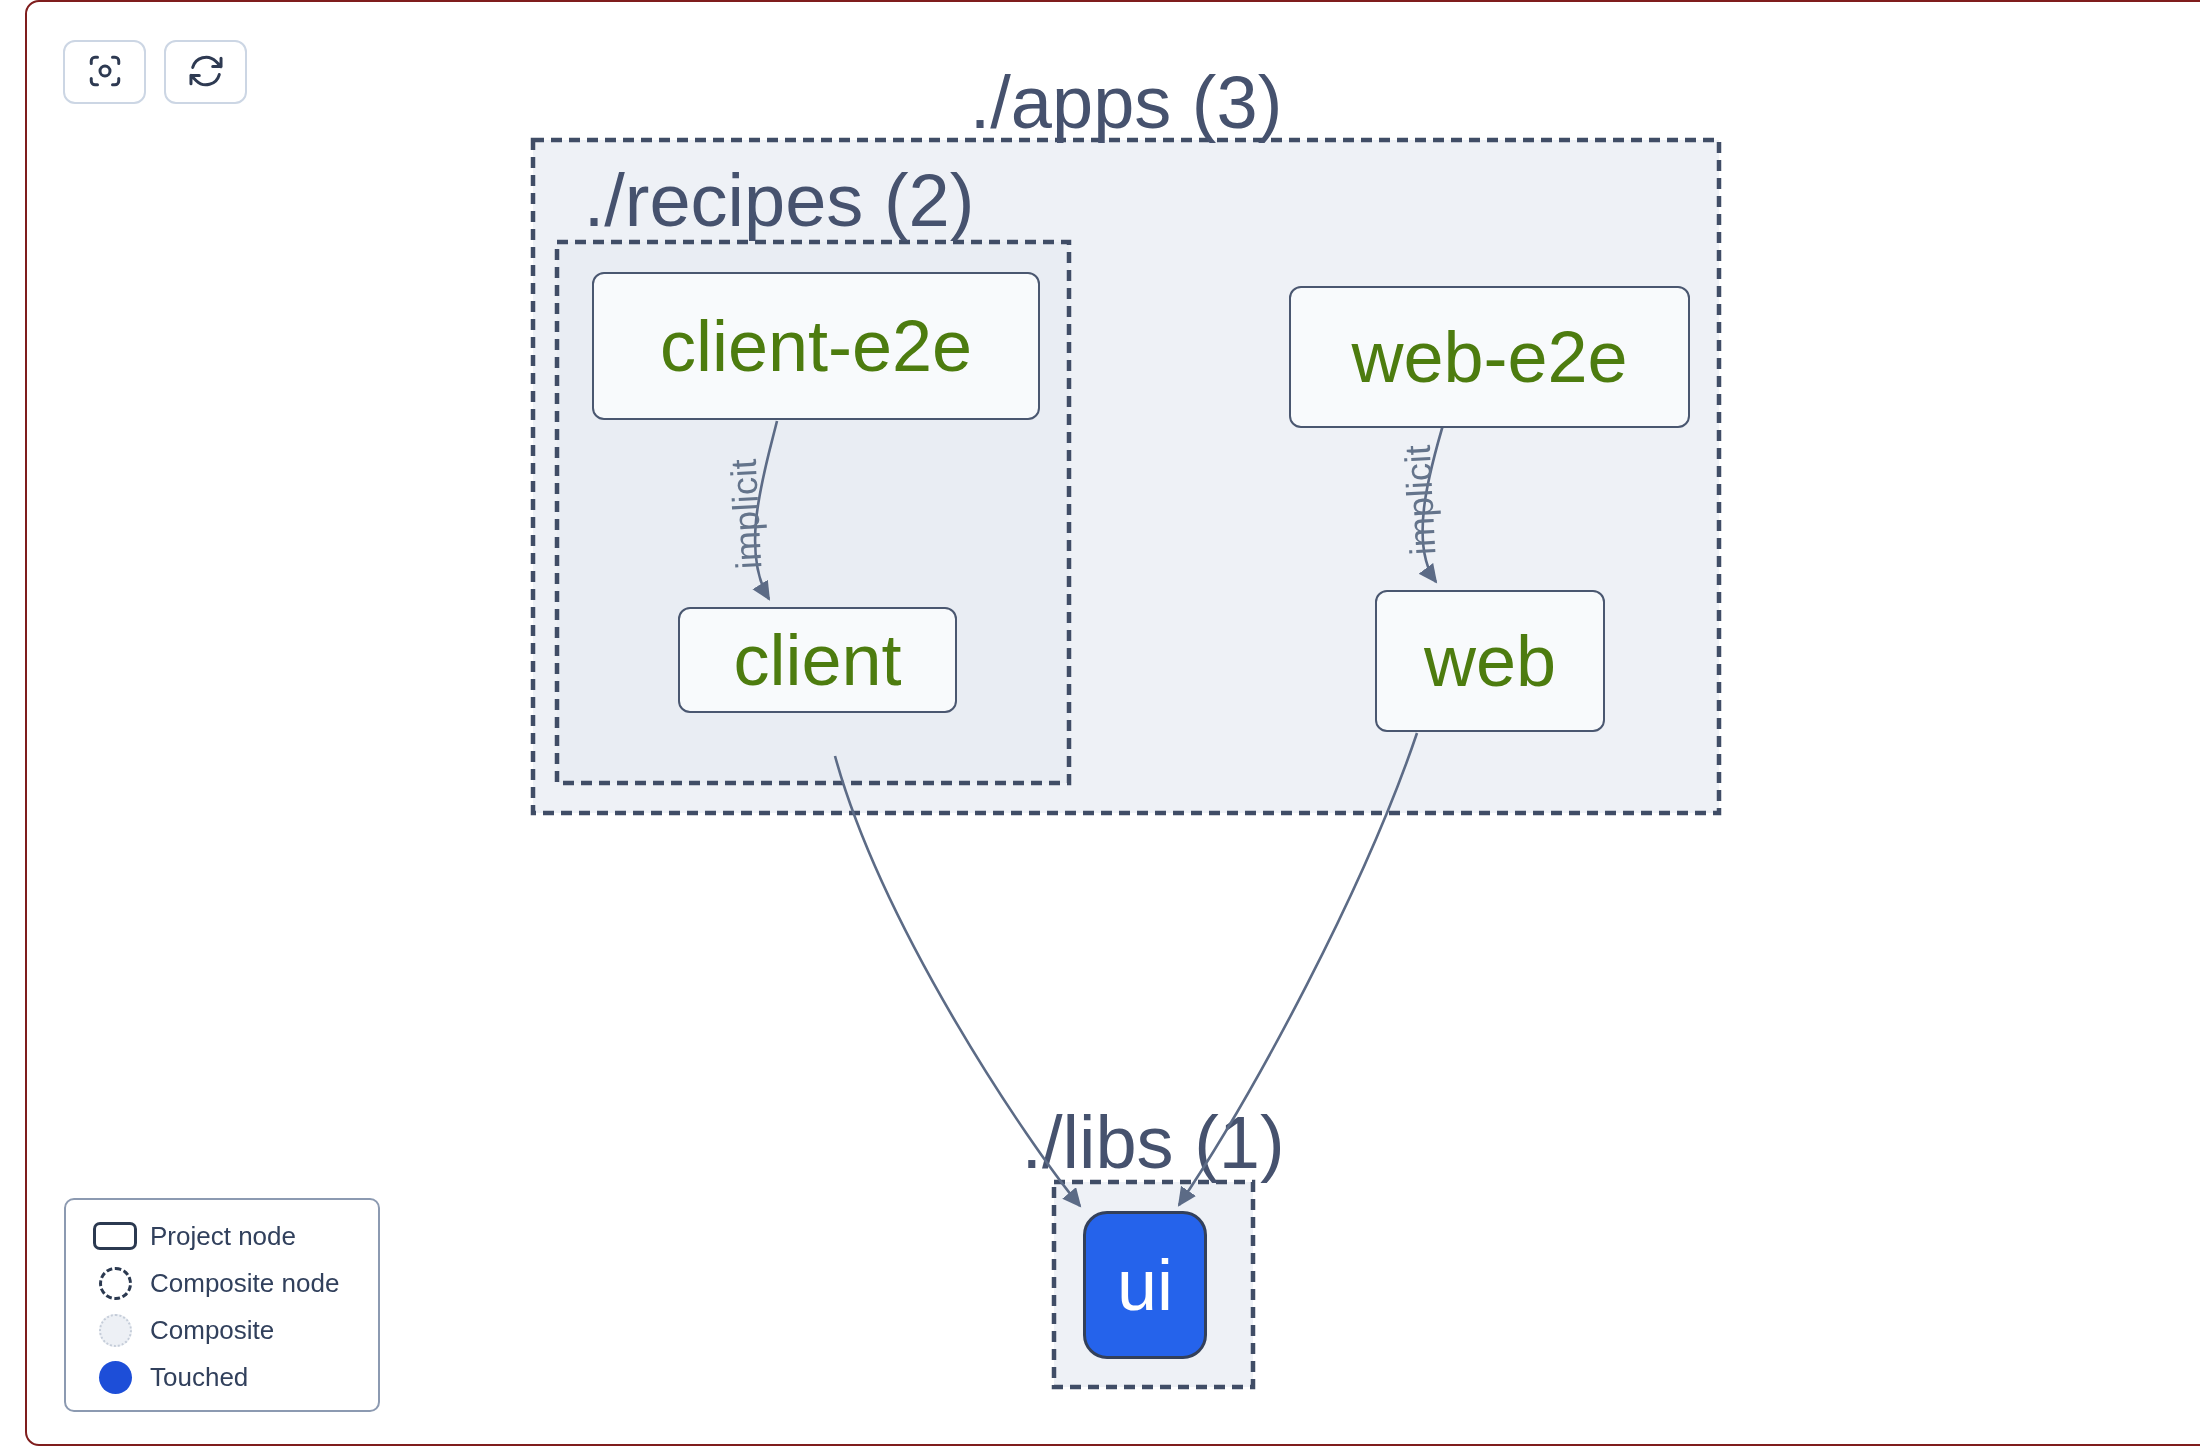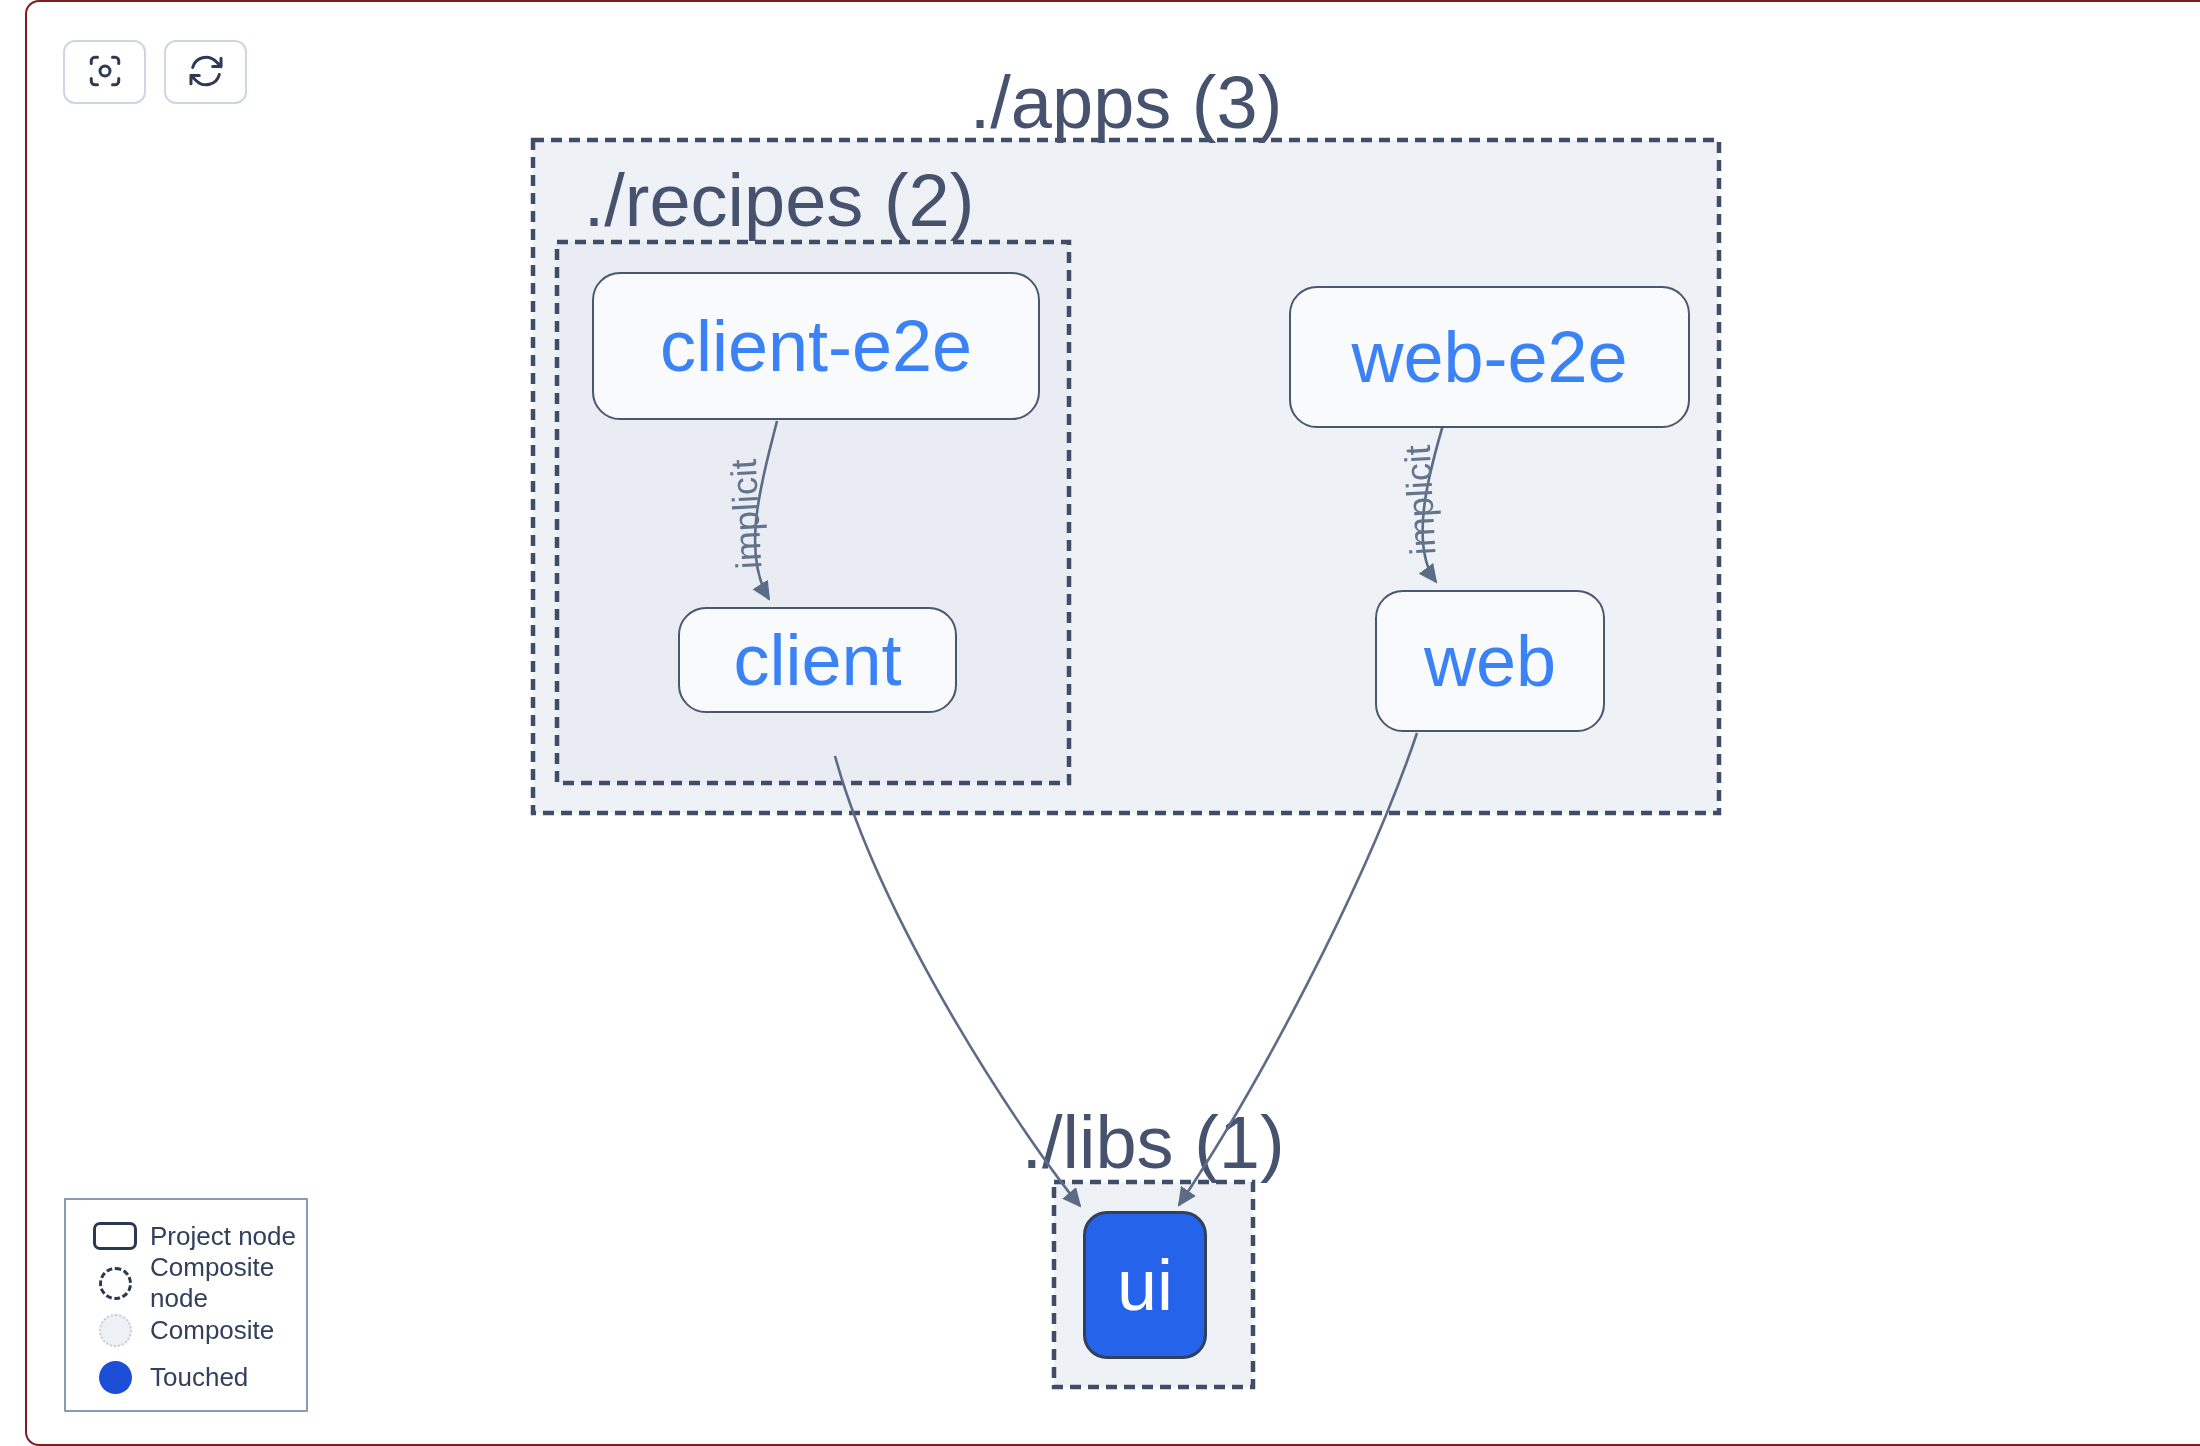--- a/index.html
+++ b/index.html
@@ -9,45 +9,45 @@
     box-sizing:border-box;border:2px solid #7f1d1d;border-radius:14px;margin-left:25px;
   }
   
   #graph-svg{position:absolute;left:0;top:0;width:2200px;height:1446px;}
   .grp{stroke:#404d66;stroke-width:4.5;stroke-dasharray:11 7;}
   .glabel{font:400 74px "Liberation Sans",sans-serif;fill:#46526e;text-anchor:middle;}
   .edge{fill:none;stroke:#5c6b86;stroke-width:2.6;}
   .elabel{font:400 36px "Liberation Sans",sans-serif;fill:#64748b;text-anchor:middle;dominant-baseline:middle;}
   
   .node{
-    position:absolute;background:#f8fafc;border:2.5px solid #4a5770;border-radius:28px;
+    position:absolute;background:#f8fafc;border:2.5px solid #4a5770;border-radius:12px;
     display:flex;align-items:center;justify-content:center;
-    font-size:72px;color:#3b82f6;cursor:pointer;box-sizing:border-box;
+    font-size:72px;color:#4d7c0f;cursor:pointer;box-sizing:border-box;
   }
   #node-client-e2e{left:565px;top:270px;width:448px;height:148px;}
   #node-web-e2e{left:1262px;top:284px;width:401px;height:142px;}
   #node-client{left:651px;top:605px;width:279px;height:106px;}
   #node-web{left:1348px;top:588px;width:230px;height:142px;}
   #node-ui{
     left:1056px;top:1209px;width:124px;height:148px;
     background:#2563eb;color:#ffffff;border:3px solid #33405a;border-radius:24px;
   }
   
   .tbtn{
     position:absolute;top:38px;width:83px;height:64px;background:#ffffff;
     border:2px solid #ccd6e4;border-radius:12px;display:flex;align-items:center;justify-content:center;
     cursor:pointer;box-sizing:border-box;padding:0;
   }
   #btn-focus{left:36px;}
   #btn-refresh{left:137px;}
   .tbtn svg{width:40px;height:40px;stroke:#2e3a52;fill:none;stroke-width:1.8;stroke-linecap:round;stroke-linejoin:round;}
   
   #legend{
-    position:absolute;left:37px;top:1196px;width:244px;height:214px;background:#ffffff;
-    border:2px solid #8c9ab1;border-radius:1px;box-sizing:border-box;
+    position:absolute;left:37px;top:1196px;width:316px;height:214px;background:#ffffff;
+    border:2px solid #8c9ab1;border-radius:10px;box-sizing:border-box;
   }
   .lrow{position:absolute;left:0;width:100%;height:46px;display:flex;align-items:center;}
   .lrow:nth-child(1){top:13px;}
   .lrow:nth-child(2){top:60px;}
   .lrow:nth-child(3){top:107px;}
   .lrow:nth-child(4){top:154px;}
   .licon-wrap{width:70px;display:flex;justify-content:center;flex:0 0 70px;margin-left:14px;}
   .ltext{font-size:26px;color:#31405c;}
   .li-project{width:44px;height:28px;border:3px solid #2b3950;border-radius:7px;background:#fff;box-sizing:border-box;}
   .li-composite{width:33px;height:33px;border:3px dashed #2b3950;border-radius:50%;box-sizing:border-box;}

